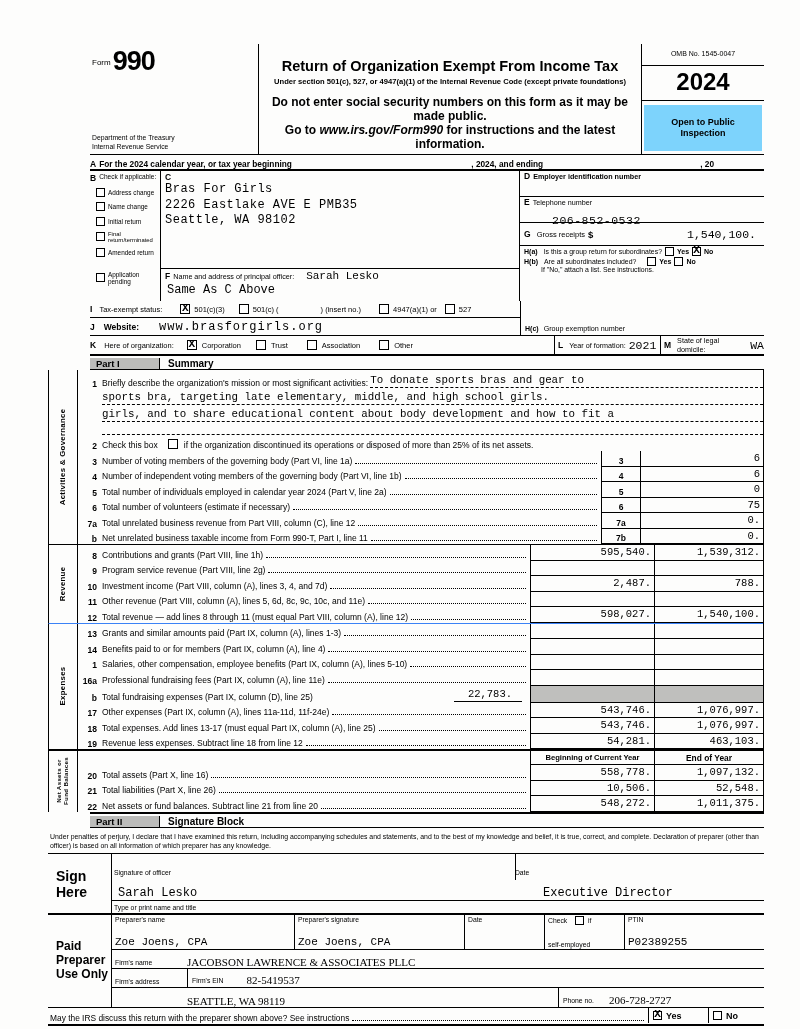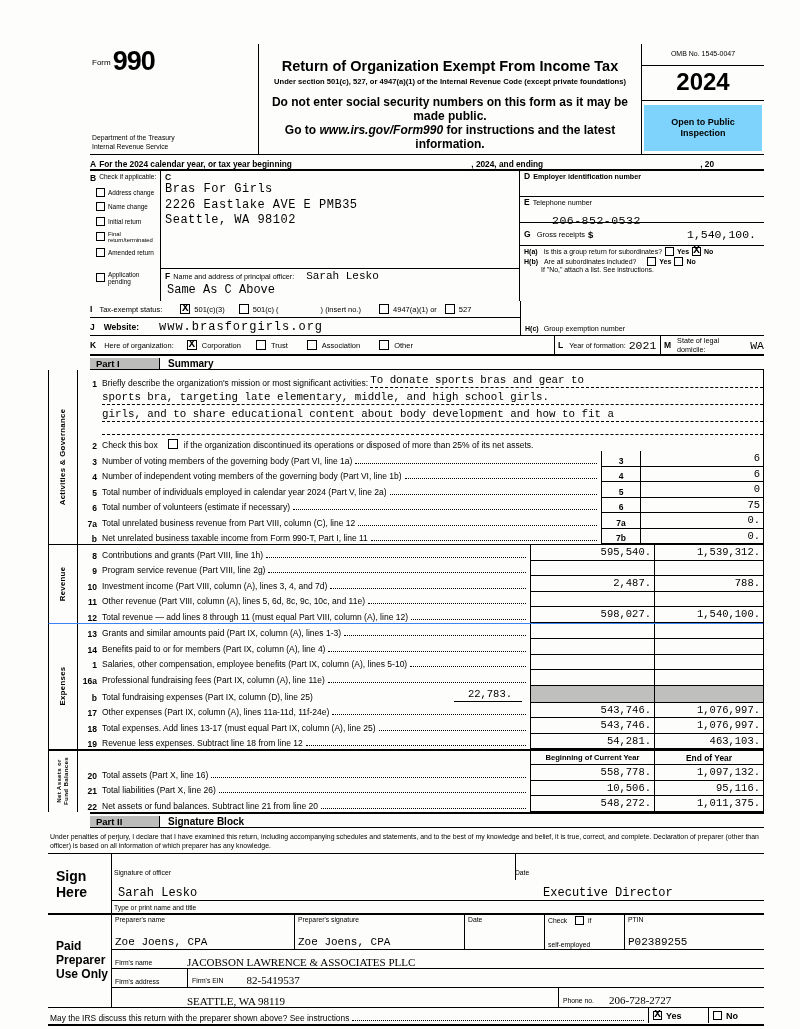--- a/index.html
+++ b/index.html
@@ -653,21 +653,21 @@
         <div class="r">
           <span class="rnum">21</span>
           <span class="rdesc">
               <span>Total liabilities (Part X, line 26)</span>
               <span class="lead"></span>
             </span>
           <span class="mprior">
               <span class="val">10,506.</span>
             </span>
           <span class="mcur">
-              <span class="val">95,116.</span>
+              <span class="val">52,548.</span>
             </span>
         </div>
         <div class="r">
           <span class="rnum">22</span>
           <span class="rdesc">
               <span>Net assets or fund balances. Subtract line 21 from line 20</span>
               <span class="lead"></span>
             </span>
           <span class="mprior">
               <span class="val">548,272.</span>

